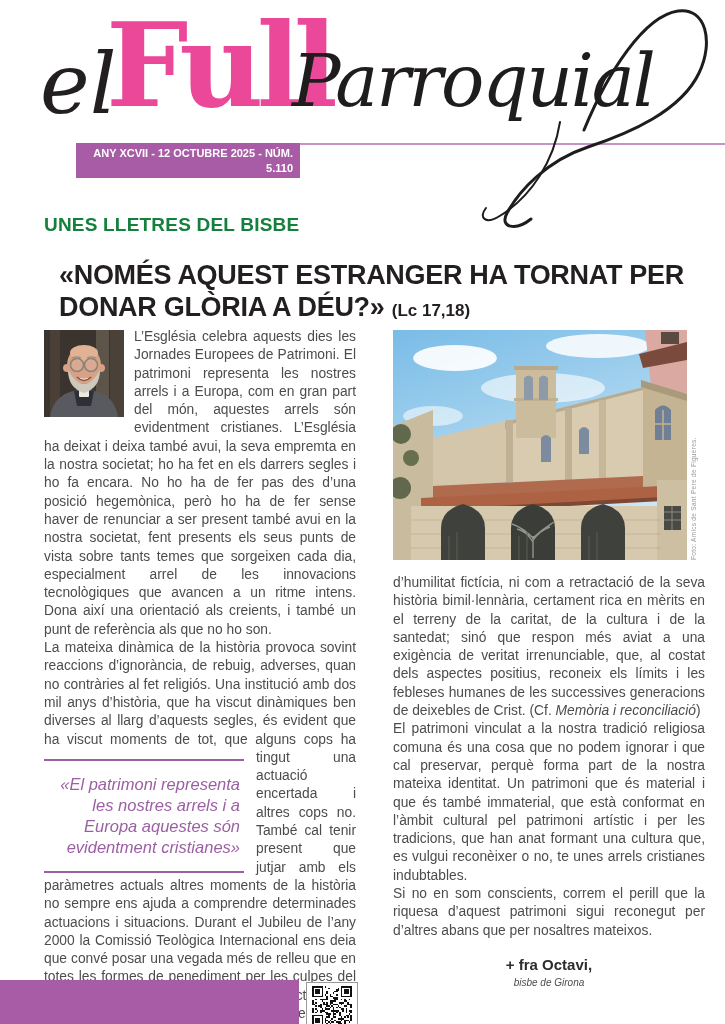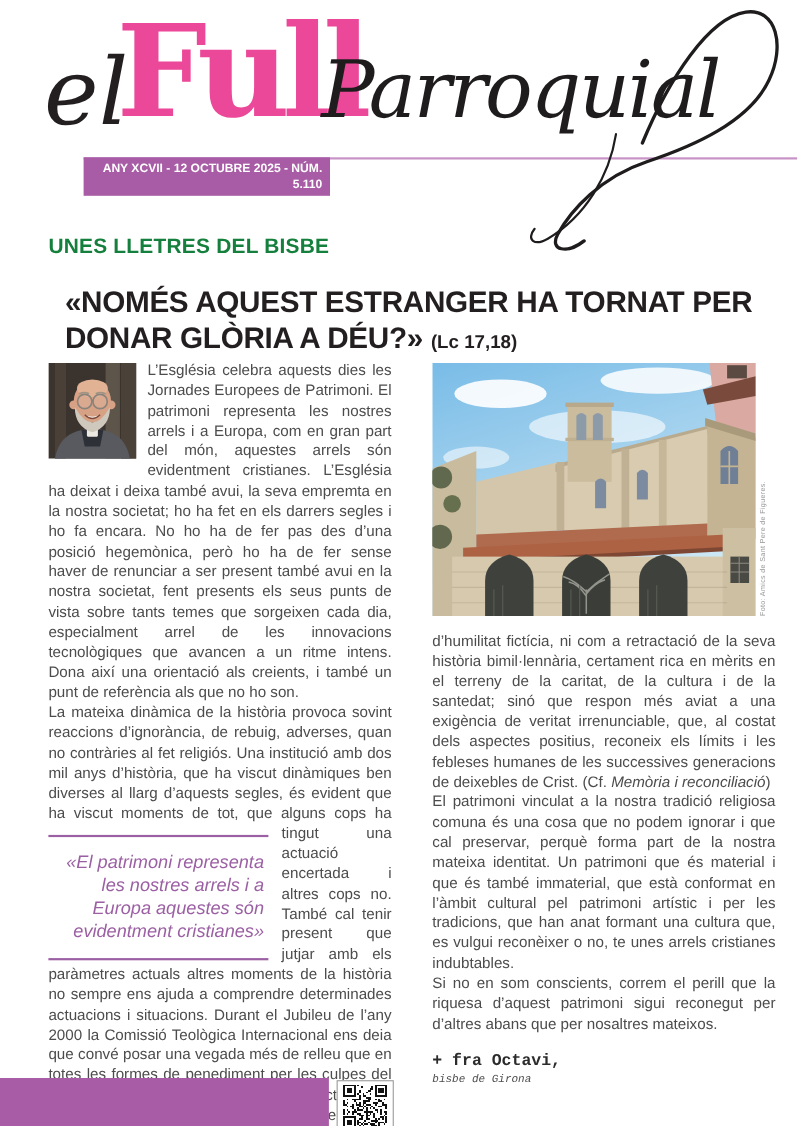--- a/index.html
+++ b/index.html
@@ -42,21 +42,21 @@
              padding:13px 4px 13px 0;text-align:right;color:#9b5fa3;
              font-size:16.5px;line-height:21px;font-weight:400;font-style:italic;}
 
   
   .photo-wrap{position:relative;width:308px;height:230px;margin-bottom:14px;}
   .photo-wrap svg{display:block;width:294px;height:230px;}
   .vcap{position:absolute;left:186px;top:108px;width:230px;height:14px;
         transform:rotate(-90deg);font-size:6.5px;color:#979797;letter-spacing:.3px;
         text-align:left;line-height:14px;}
 
-  .signature{margin-top:16px;text-align:left;font-family:Liberation Mono, monospace;}
+  .signature{margin-top:16px;text-align:center;}
   .sig-name{font-weight:700;font-size:15px;color:#2c2c2c;}
   .sig-role{font-style:italic;font-size:10px;color:#4c4c4c;}
 
   
   .footer-bar{position:absolute;left:0;top:980px;width:299px;height:44px;background:#a85ca6;}
   .qr{position:absolute;left:306px;top:982px;width:52px;height:48px;background:#fff;
       border:1px solid #9a9a9a;box-sizing:border-box;padding:3px;}
   .qr svg{display:block;width:100%;height:100%;shape-rendering:crispEdges;}
 </style>
 </head>

